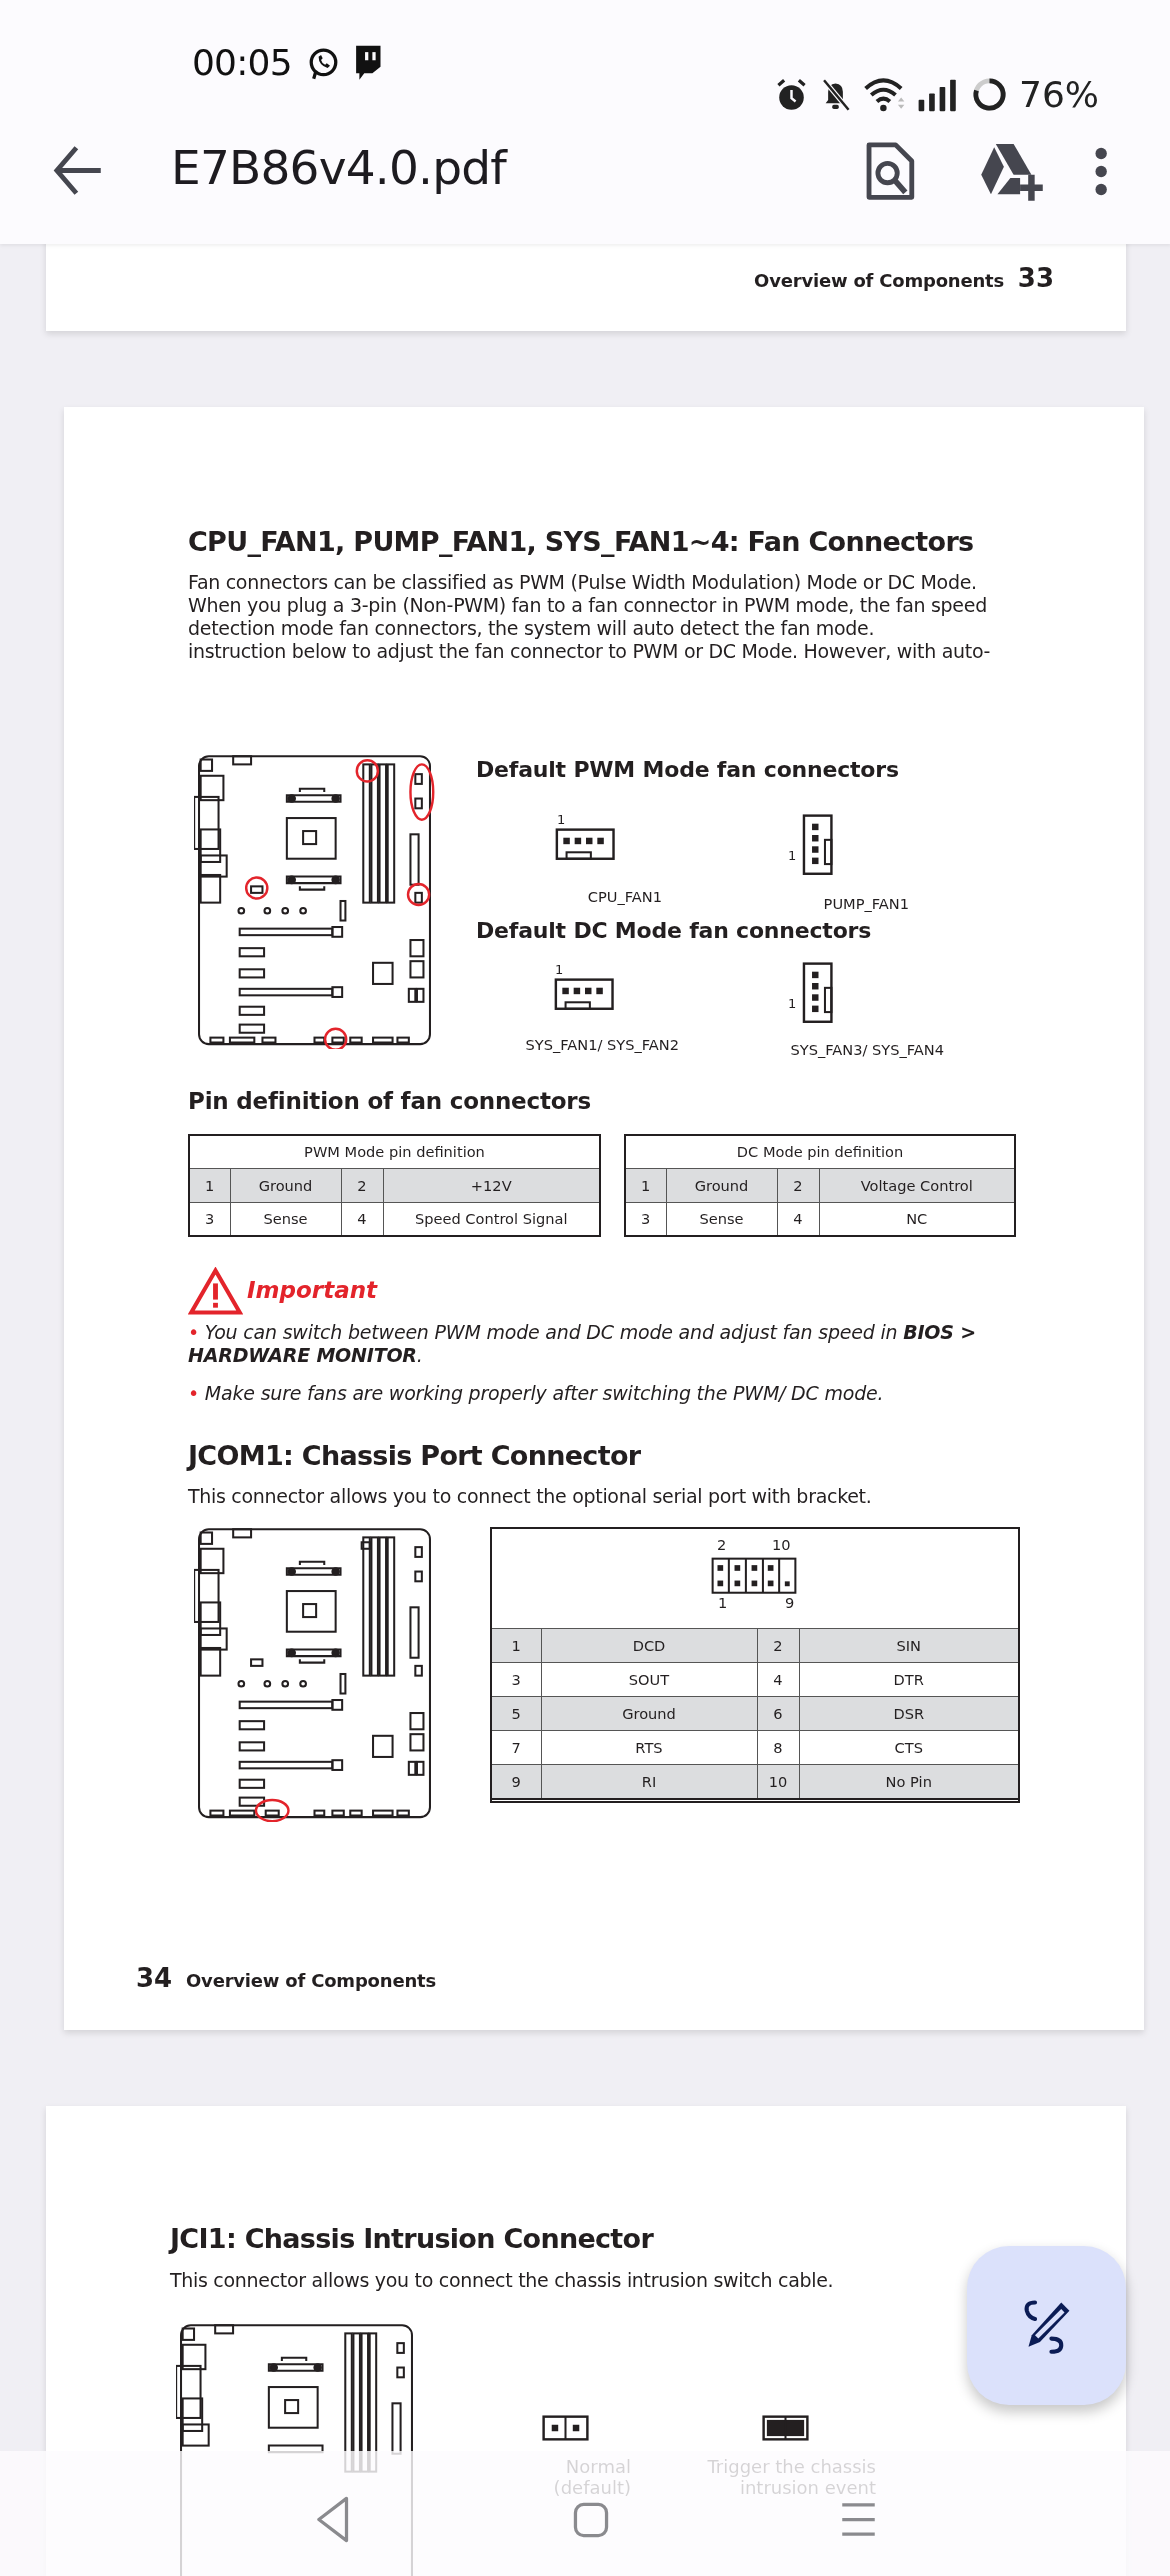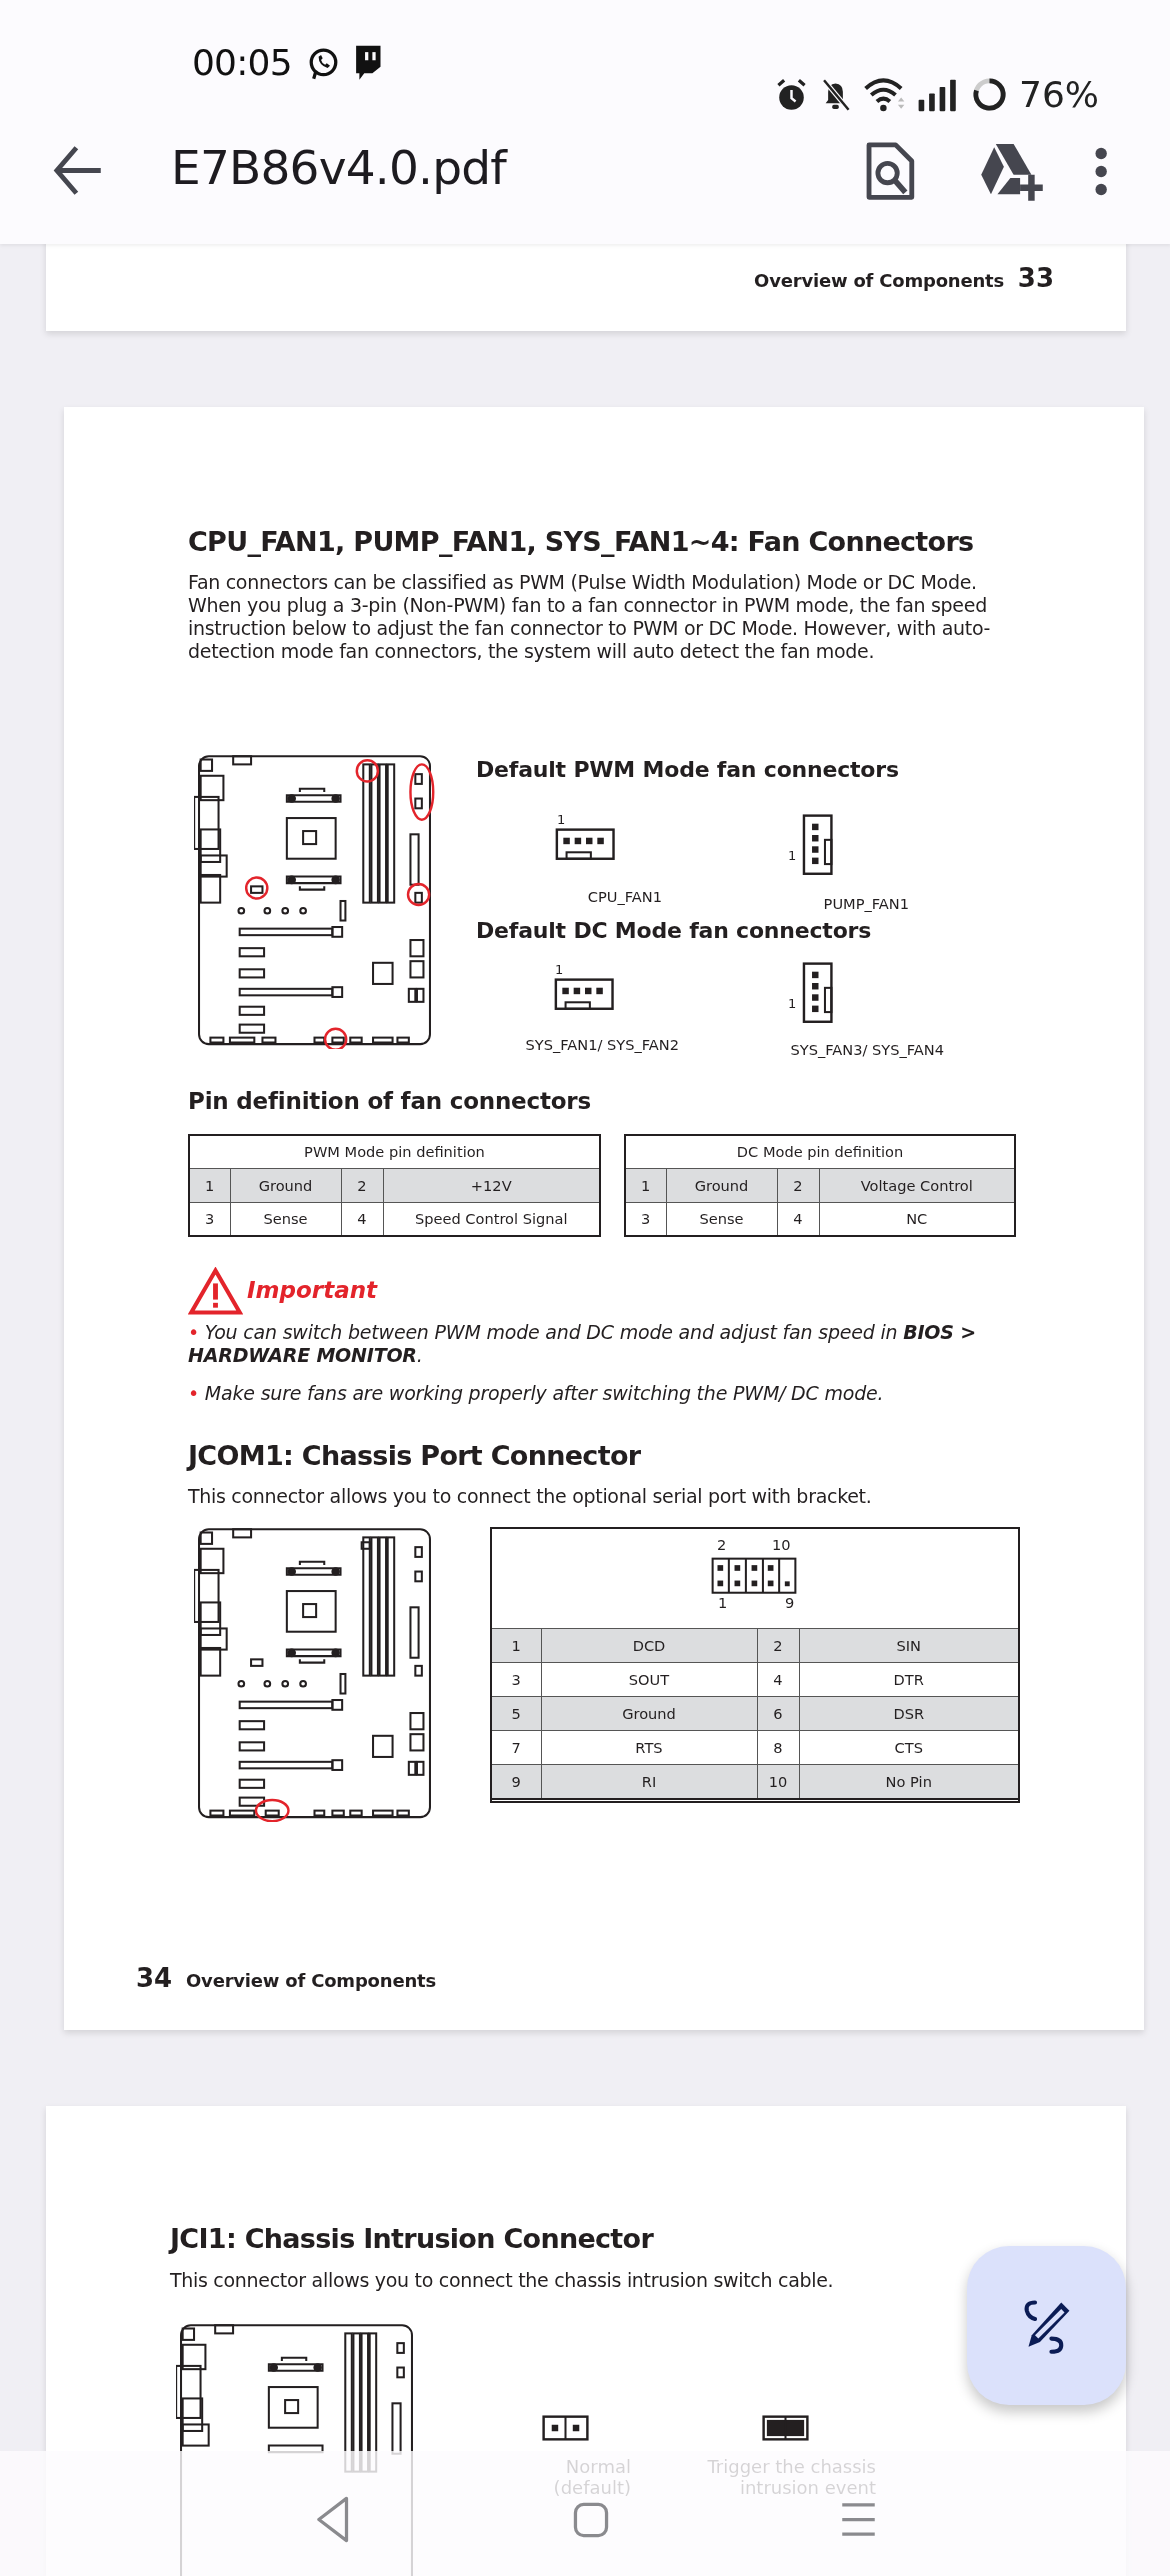--- a/index.html
+++ b/index.html
@@ -140,22 +140,22 @@
 <div class="page page1">
   <div class="running-head" style="right:122px; top:59px;">Overview of Components</div>
   <div class="running-num" style="right:72px; top:52px;">33</div>
 </div>
 
 <div class="page page2">
   <div class="h-section" style="top:119px;">CPU_FAN1, PUMP_FAN1, SYS_FAN1~4: Fan Connectors</div>
   <div class="body-text" style="top:164px; width:878px;">
     <div>Fan connectors can be classified as PWM (Pulse Width Modulation) Mode or DC Mode.</div>
     <div>When you plug a 3-pin (Non-PWM) fan to a fan connector in PWM mode, the fan speed</div>
+    <div>detection mode fan connectors, the system will auto detect the fan mode.</div>
     <div>instruction below to adjust the fan connector to PWM or DC Mode. However, with auto-</div>
-    <div>detection mode fan connectors, the system will auto detect the fan mode.</div>
   </div>
 
   <svg class="mobo" style="left:130px; top:346px;" width="241" height="296" viewBox="0 0 296 364">
     <g fill="none" stroke="#231f20" stroke-width="2.5">
       <rect x="6" y="4" width="284" height="354" rx="12"></rect>
       <rect x="8" y="8" width="14" height="14"></rect>
         <rect x="48" y="4" width="22" height="10"></rect>
       <rect x="8" y="28" width="28" height="30"></rect>
         <rect x="0" y="54" width="30" height="64"></rect>
       <rect x="8" y="94" width="24" height="40"></rect>

